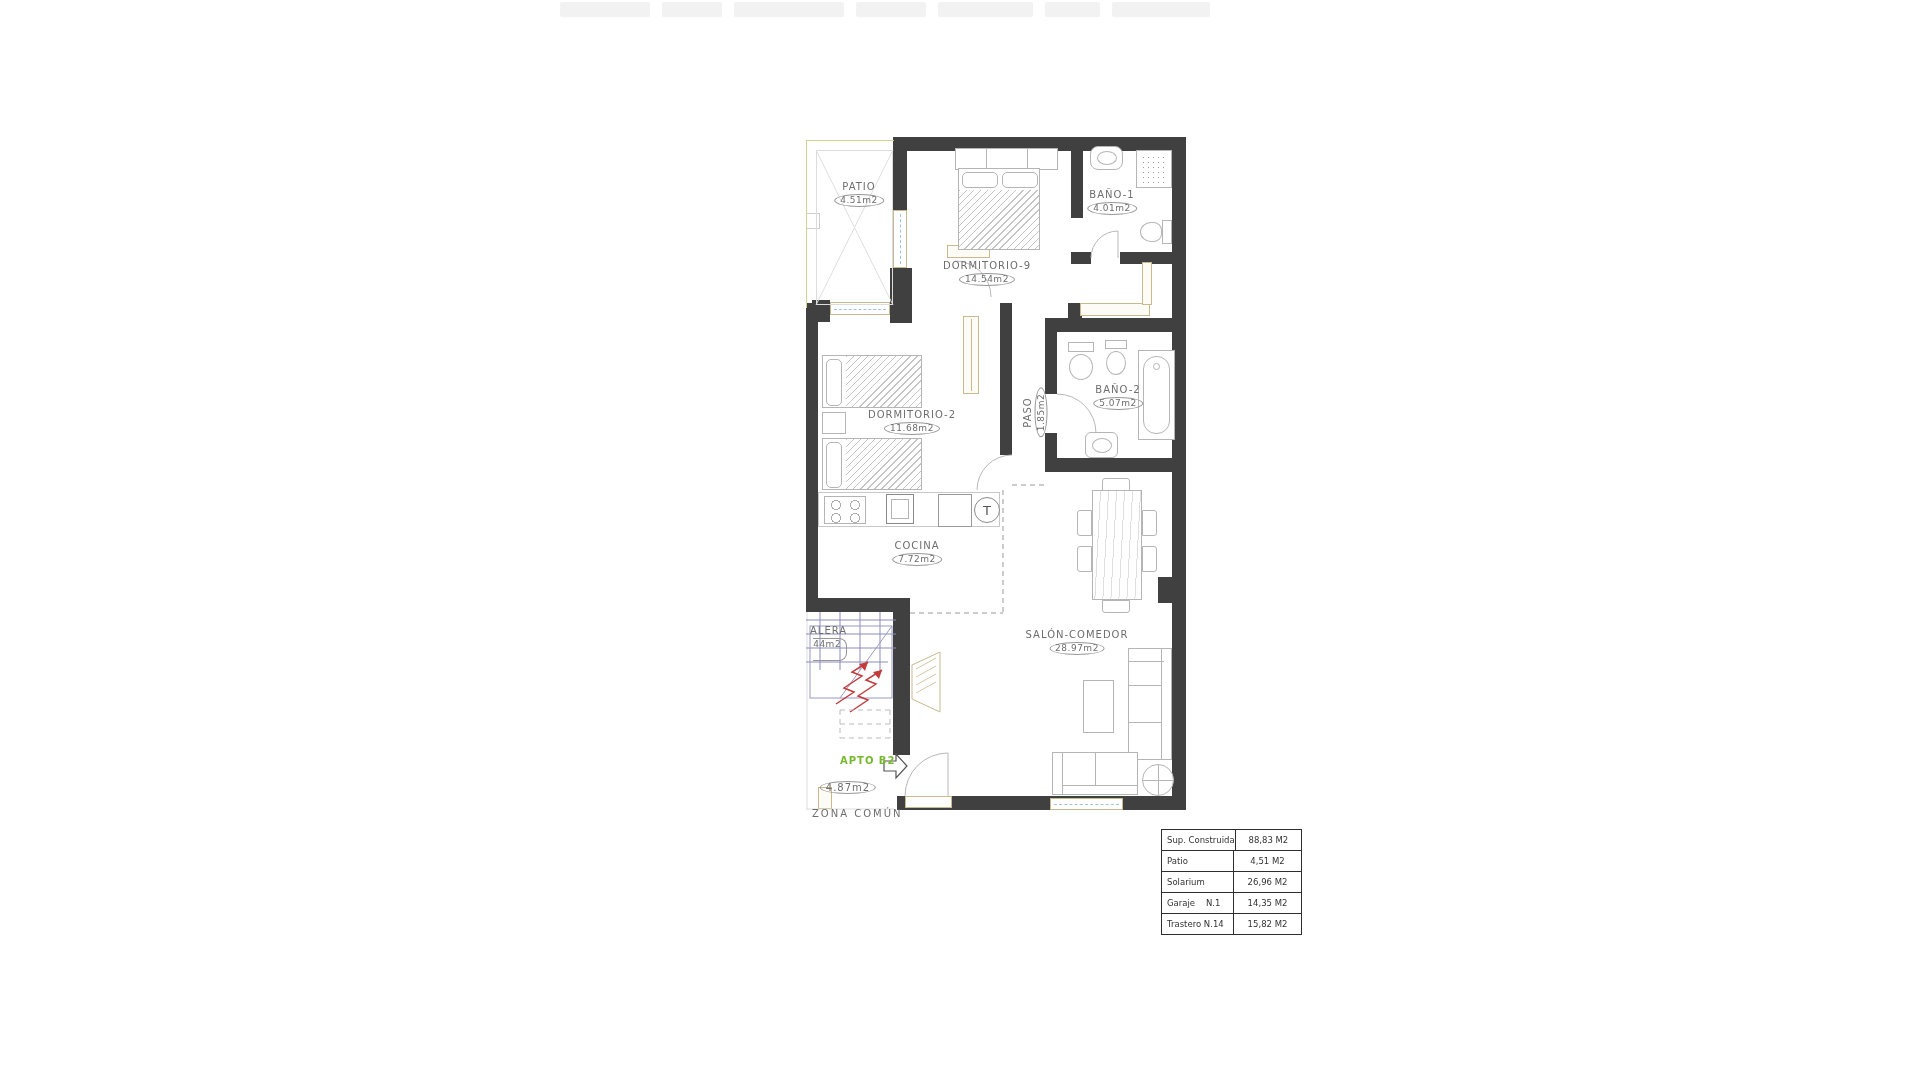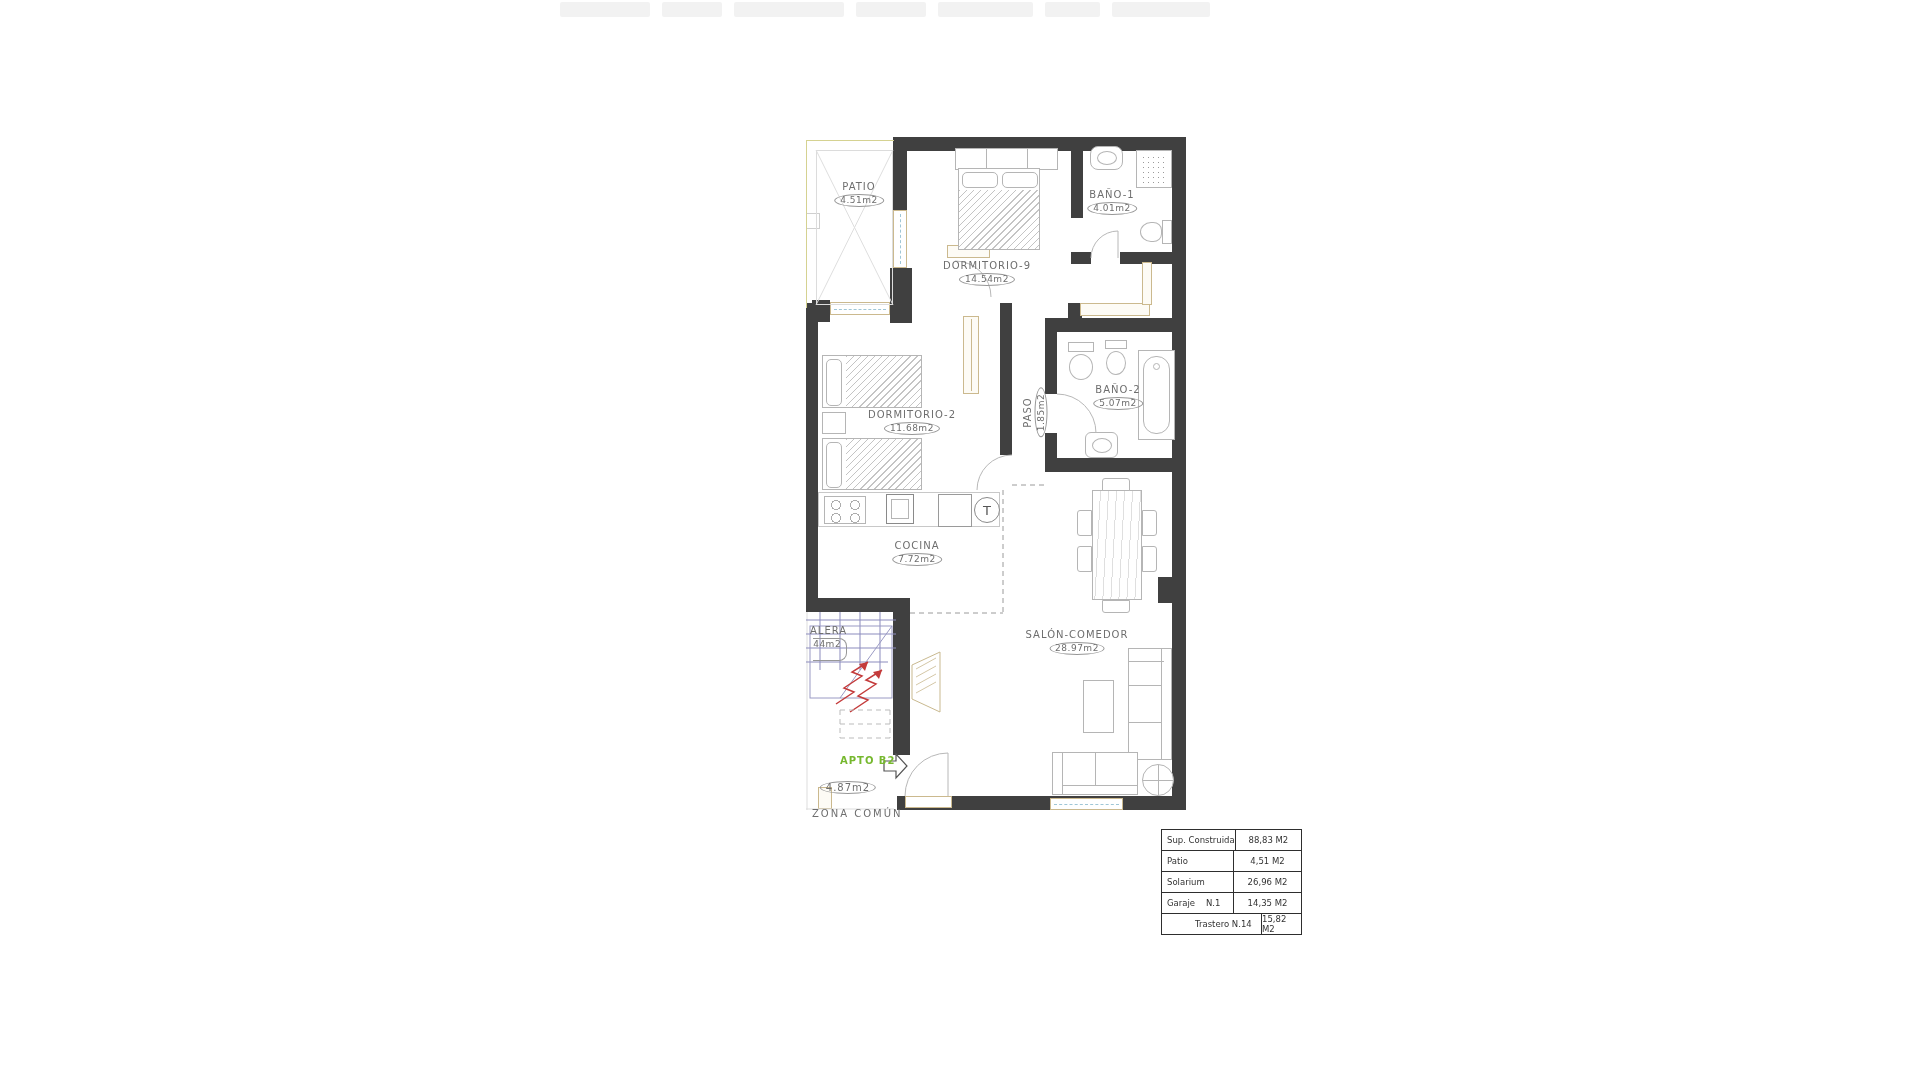--- a/index.html
+++ b/index.html
@@ -27,21 +27,21 @@
               letter-spacing:1px;line-height:13px;transform:translateX(-50%);white-space:nowrap;}
   .room-label .rarea{font-size:9px;letter-spacing:0.5px;margin-top:1px;}
   .oval{display:inline-block;border:1px solid #979797;border-radius:50%;padding:0 5px;line-height:11px;}
   .halfoval{display:inline-block;border:1px solid #979797;border-left:none;
             border-radius:0 8px 8px 0;padding:0 5px 10px 0;line-height:11px;}
   svg{position:absolute;overflow:visible;}
   
   #summary-table{position:absolute;left:1161px;top:829px;width:141px;background:#fff;
                  border:1.5px solid #2e2e2e;box-sizing:border-box;}
   .trow{display:flex;height:20.1px;border-bottom:1px solid #2e2e2e;}
-  .trow:last-child{border-bottom:none;margin-left:28px;}
+  .trow:last-child{border-bottom:none;}
   .tlabel{flex:0 0 72px;border-right:1.5px solid #2e2e2e;font-size:8.5px;color:#333;
           display:flex;align-items:center;padding-left:5px;white-space:pre;box-sizing:border-box;}
   .tvalue{flex:1;font-size:8.5px;color:#333;display:flex;align-items:center;justify-content:center;}
   .apto{position:absolute;color:var(--green);font-weight:bold;font-size:10px;letter-spacing:1px;white-space:nowrap;}
   .ztext{position:absolute;color:var(--labelgray);font-size:10px;letter-spacing:2px;white-space:nowrap;}
 </style>
 </head>
 <body>
 <div id="canvas">
 

